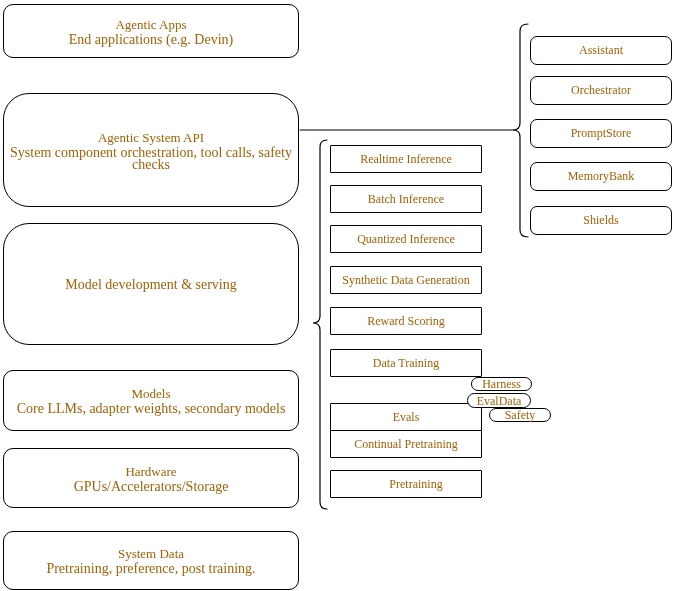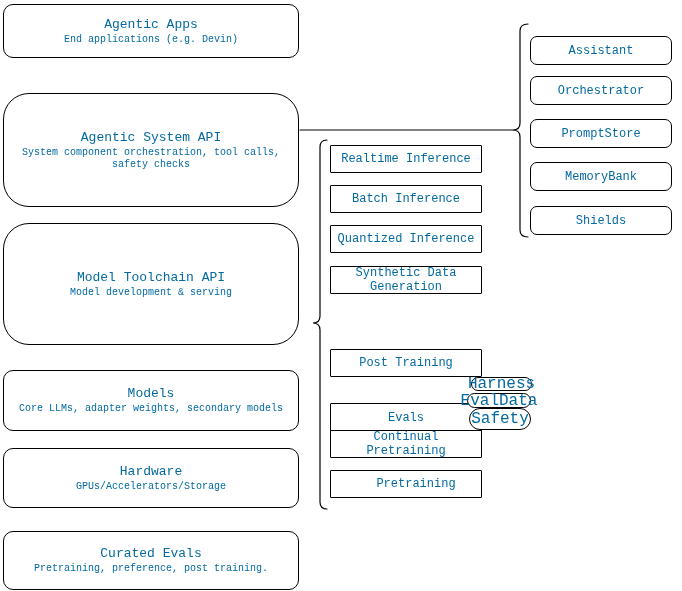--- a/index.html
+++ b/index.html
@@ -1,42 +1,42 @@
 <!DOCTYPE html>
 <html><head>
 <meta charset="utf-8">
 <style>
   html, body { margin: 0; padding: 0; background: #ffffff; }
   .canvas {
     position: relative;
     width: 682px;
     height: 591px;
     background: #ffffff;
-    font-family: Liberation Mono, monospace;
-    color: #0369a1;
+    font-family: Liberation Serif, serif;
+    color: #a16207;
     overflow: hidden;
   }
   .links {
     position: absolute;
     left: 0; top: 0;
     width: 682px; height: 591px;
   }
   .box {
     position: absolute;
     box-sizing: border-box;
     border: 1px solid #000000;
     background: #ffffff;
     display: flex;
     flex-direction: column;
     align-items: center;
     justify-content: center;
     text-align: center;
   }
   .box .title { font-size: 13px; line-height: 16px; }
-  .box .subtitle { font-size: 10px; line-height: 12px; margin-top: 1px; }
+  .box .subtitle { font-size: 14px; line-height: 12px; margin-top: 1px; }
   .lbox { left: 3px; width: 296px; border-radius: 10px; }
   #lb0 { top: 4px;   height: 54px; }
   #lb1 { top: 93px;  height: 114px; border-radius: 26px; }
   #lb2 { top: 223px; height: 122px; border-radius: 26px; }
   #lb3 { top: 370px; height: 61px; }
   #lb4 { top: 448px; height: 60px; }
   #lb5 { top: 531px; height: 59px; }
   .mbox {
     left: 330px; width: 152px; height: 28px;
     border-radius: 1px; font-size: 12px;
@@ -53,27 +53,27 @@
   #rb3 { top: 162px; } #rb4 { top: 206px; }
   .pill {
     position: absolute;
     box-sizing: border-box;
     border: 1px solid #000000;
     border-radius: 999px;
     background: #ffffff;
     display: flex;
     align-items: center;
     justify-content: center;
-    font-size: 16px;
+    font-size: 12px;
     line-height: 1;
     z-index: 3;
   }
   #ov0 { left: 471px; top: 377px; width: 61px; height: 14px; }
   #ov1 { left: 467px; top: 393px; width: 64px; height: 15px; }
-  #ov2 { left: 469px; top: 408px; width: 62px; height: 22px; }
+  #ov2 { left: 489px; top: 408px; width: 62px; height: 14px; }
 </style>
 </head>
 <body>
 
 <div class="canvas">
 
   <svg class="links" viewBox="0 0 682 591" fill="none" stroke="#000000" stroke-width="1.2" stroke-linecap="round">
     <path d="M300 130 H513"></path>
     <path d="M528 24 Q520 24 520 31 V123 Q520 130 513 130 Q520 130 520 137 V230 Q520 237 528 237"></path>
     <path d="M327 140 Q320 140 320 147 V316 Q320 323 313 323 Q320 323 320 330 V502 Q320 509 327 509"></path>
@@ -81,41 +81,41 @@
 
   <div class="box lbox" id="lb0">
     <div class="title">Agentic Apps</div>
     <div class="subtitle">End applications (e.g. Devin)</div>
   </div>
   <div class="box lbox" id="lb1">
     <div class="title">Agentic System API</div>
     <div class="subtitle">System component orchestration, tool calls, safety checks</div>
   </div>
   <div class="box lbox" id="lb2">
-    <div class="title">Model Toolchain API</div>
     <div class="subtitle">Model development &amp; serving</div>
   </div>
   <div class="box lbox" id="lb3">
     <div class="title">Models</div>
     <div class="subtitle">Core LLMs, adapter weights, secondary models</div>
   </div>
   <div class="box lbox" id="lb4">
     <div class="title">Hardware</div>
     <div class="subtitle">GPUs/Accelerators/Storage</div>
   </div>
   <div class="box lbox" id="lb5">
-    <div class="title">Curated Evals</div>
+    <div class="title">System Data</div>
     <div class="subtitle">Pretraining, preference, post training.</div>
   </div>
 
   <div class="box mbox" id="mb0">Realtime Inference</div>
   <div class="box mbox" id="mb1">Batch Inference</div>
   <div class="box mbox" id="mb2">Quantized Inference</div>
   <div class="box mbox" id="mb3">Synthetic Data Generation</div>
-  <div class="box mbox" id="mb5">Post Training</div>
+  <div class="box mbox" id="mb4">Reward Scoring</div>
+  <div class="box mbox" id="mb5">Data Training</div>
   <div class="box mbox" id="mb6">Evals</div>
   <div class="box mbox" id="mb7">Continual Pretraining</div>
   <div class="box mbox" id="mb8">Pretraining</div>
 
   <div class="pill" id="ov0">Harness</div>
   <div class="pill" id="ov1">EvalData</div>
   <div class="pill" id="ov2">Safety</div>
 
   <div class="box rbox" id="rb0">Assistant</div>
   <div class="box rbox" id="rb1">Orchestrator</div>

